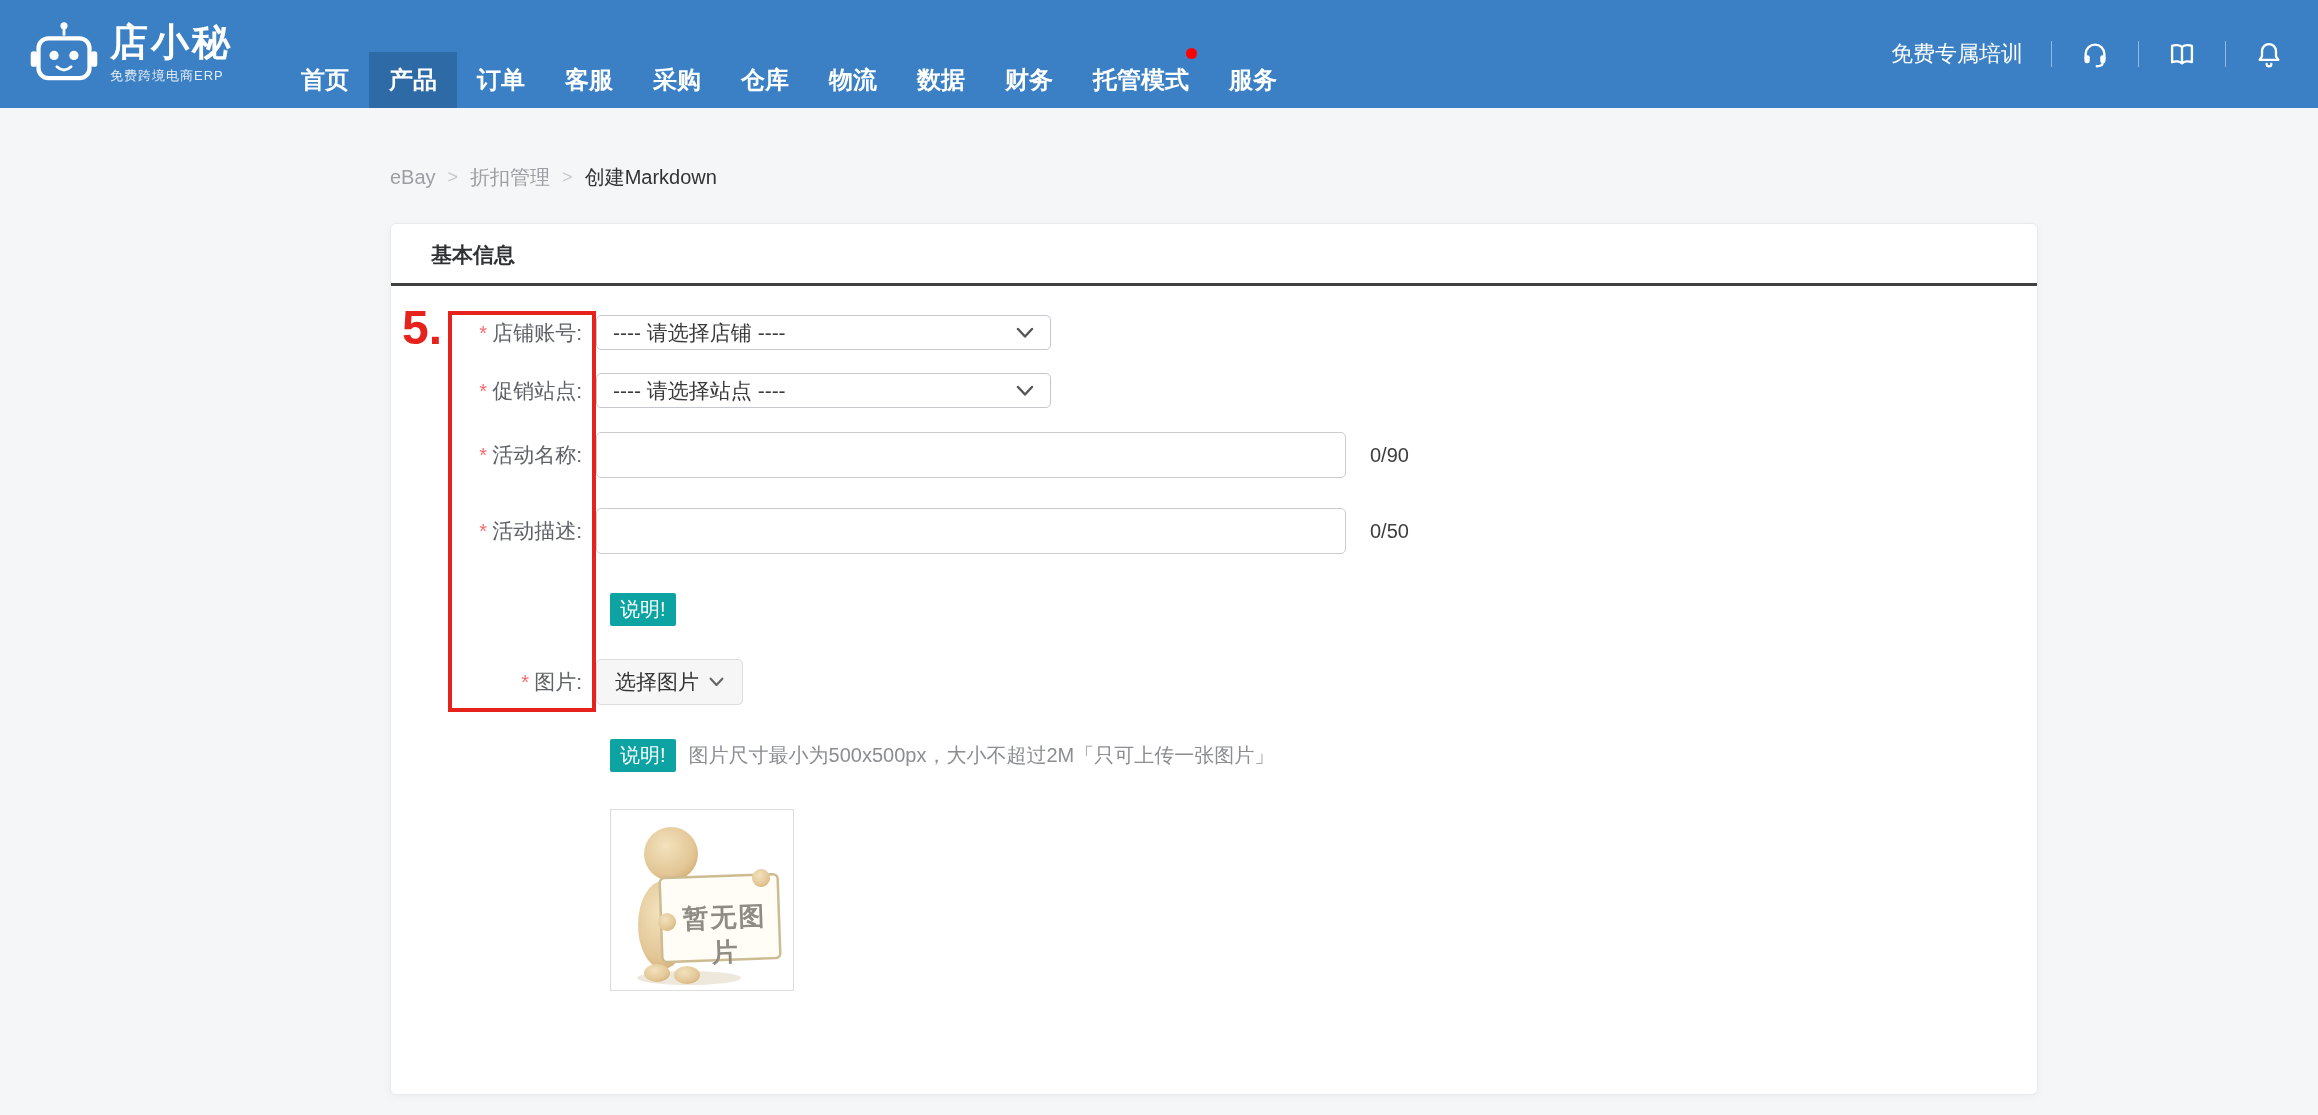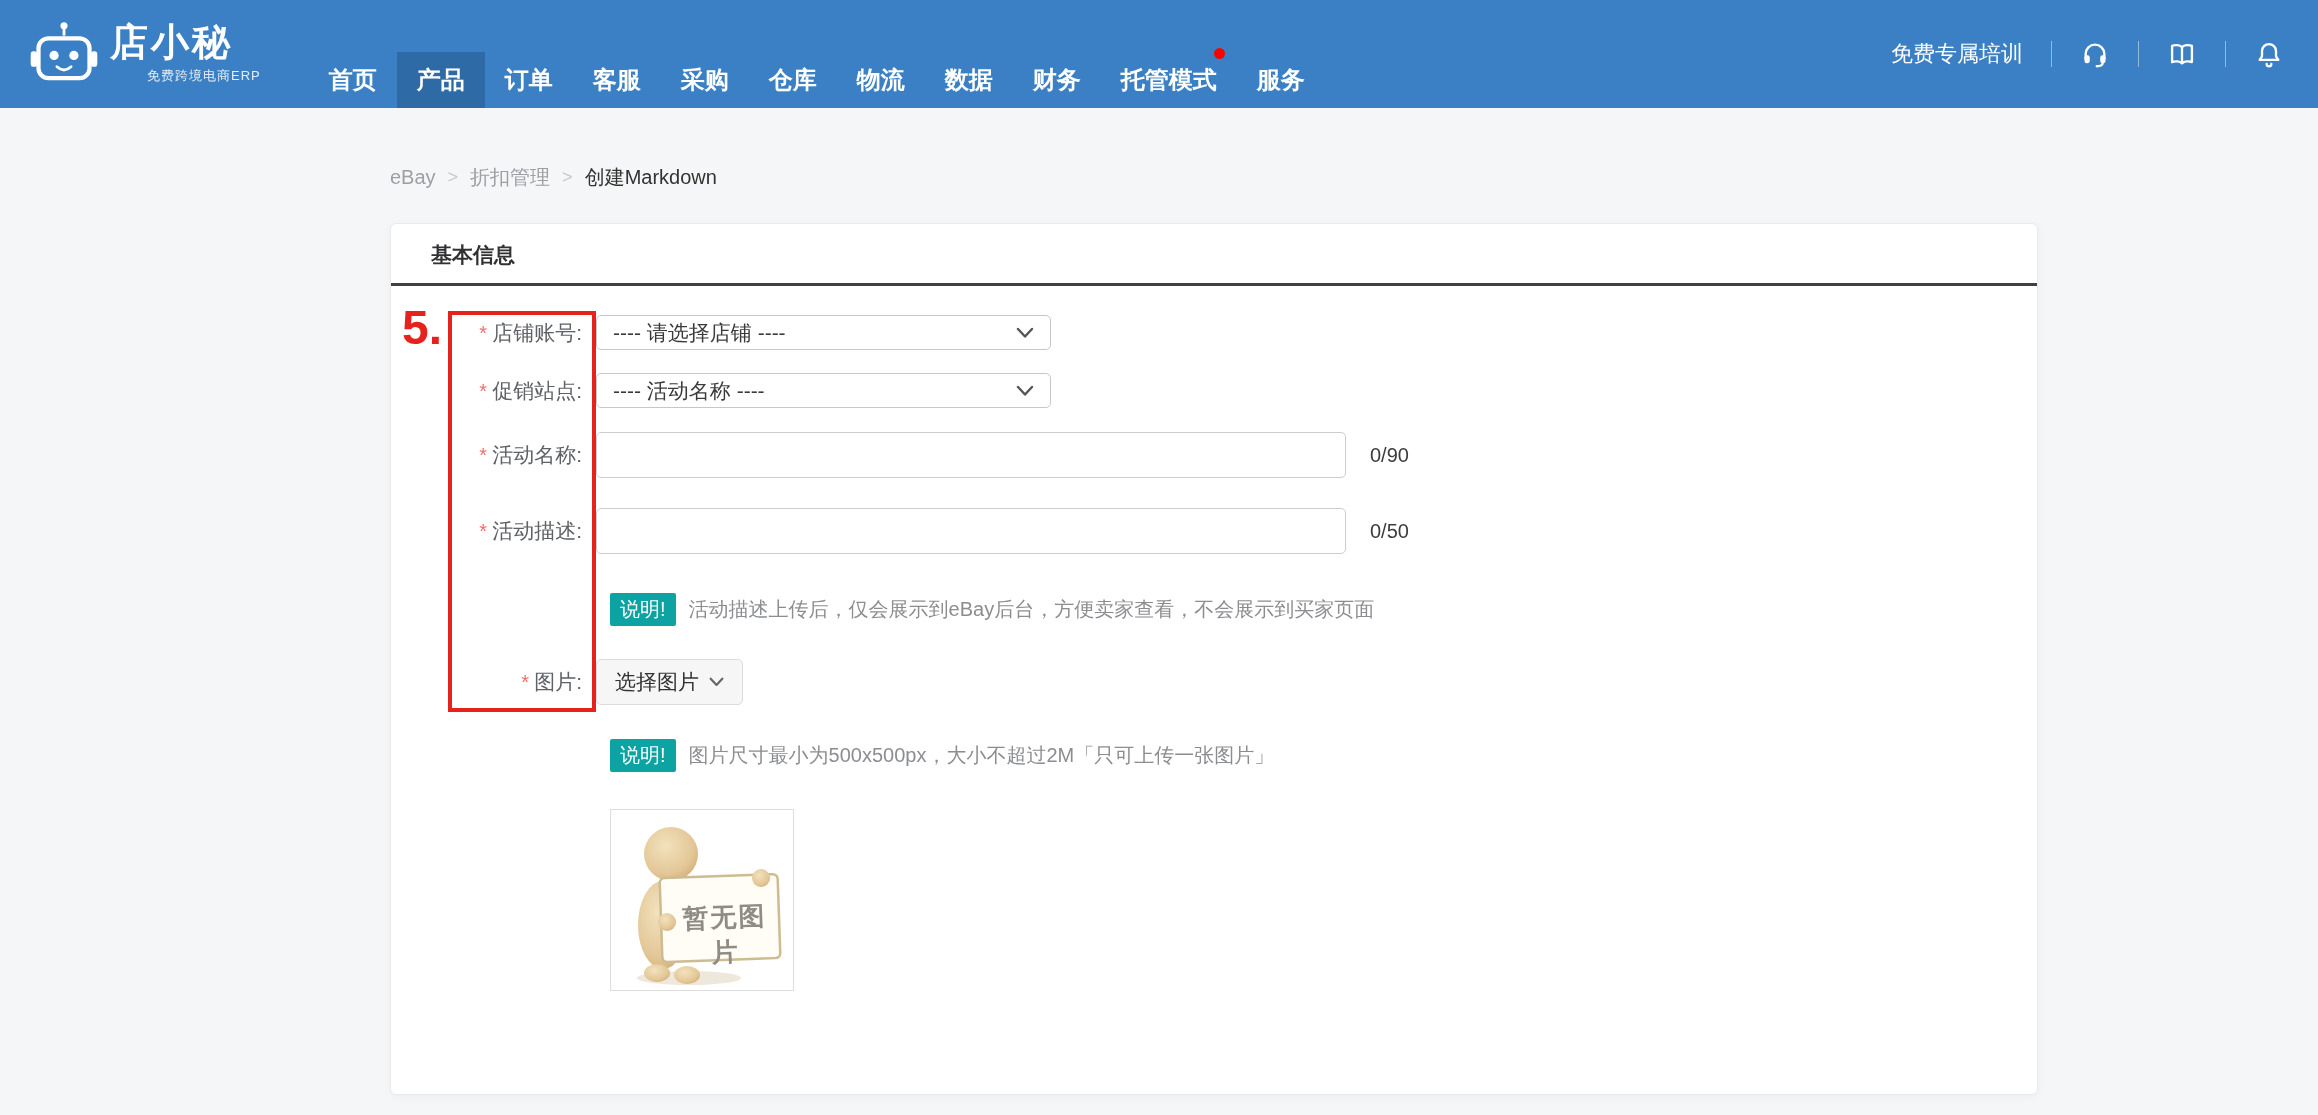--- a/index.html
+++ b/index.html
@@ -7,21 +7,21 @@
   body {
     background:#f5f6f7;
     font-family:"Liberation Sans","DejaVu Sans",sans-serif;
     position:relative; overflow:hidden;
   }
   
   .nav { height:108px; background:#3b80c4; display:flex; align-items:stretch; }
   .logo { display:flex; align-items:center; padding-left:30px; cursor:pointer; }
   .logo-text { margin-left:12px; color:#fff; }
   .logo-title { font-size:38px; font-weight:bold; line-height:1.05; letter-spacing:3px; }
-  .logo-sub { font-size:13px; margin-top:5px; opacity:.85; letter-spacing:1px;margin-left:37px; }
+  .logo-sub { font-size:13px; margin-top:5px; opacity:.85; letter-spacing:1px; }
   .menu { display:flex; align-self:flex-end; list-style:none; margin-left:48px; }
   .menu li { position:relative; height:56px; line-height:56px; padding:0 20px;
              color:#fff; font-size:24px; font-weight:bold; cursor:pointer; white-space:nowrap; }
   .menu li.active { background:#2e6aa5; }
   .dot { position:absolute; top:-4px; right:12px; width:11px; height:11px;
          border-radius:50%; background:#ff0000; }
   .nav-right { margin-left:auto; display:flex; align-items:center; padding-right:34px; }
   .training { color:#fff; font-size:22px; margin-right:28px; cursor:pointer; white-space:nowrap; }
   .sep { width:1px; height:26px; background:rgba(255,255,255,.45); }
   .nav-icon { width:30px; height:30px; margin:0 28px; display:flex; align-items:center;
@@ -152,42 +152,41 @@
         <span>---- 请选择店铺 ----</span>
         <svg width="18" height="12" viewBox="0 0 18 12">
           <polyline points="2,2 9,9.5 16,2" fill="none" stroke="#555" stroke-width="2.4" stroke-linecap="round" stroke-linejoin="round"></polyline>
         </svg>
       </div>
     </div>
 
     <div class="form-row mb24">
       <label class="flabel"><span class="req">*</span><span>促销站点:</span></label>
       <div class="sel">
-        <span>---- 活动名称 ----</span>
+        <span>---- 请选择站点 ----</span>
         <svg width="18" height="12" viewBox="0 0 18 12">
           <polyline points="2,2 9,9.5 16,2" fill="none" stroke="#555" stroke-width="2.4" stroke-linecap="round" stroke-linejoin="round"></polyline>
         </svg>
       </div>
     </div>
 
     <div class="form-row mb30">
       <label class="flabel"><span class="req">*</span><span>活动名称:</span></label>
       <input class="text-input" value="" style="">
       <span class="counter">0/90</span>
     </div>
 
     <div class="form-row mb39">
       <label class="flabel"><span class="req">*</span><span>活动描述:</span></label>
       <input class="text-input" value="" style="">
       <span class="counter">0/50</span>
     </div>
 
     <div class="note-row mb33">
       <span class="note-badge">说明!</span>
-      <span class="note-text">活动描述上传后，仅会展示到eBay后台，方便卖家查看，不会展示到买家页面</span>
     </div>
 
     <div class="form-row mb34">
       <label class="flabel"><span class="req">*</span><span>图片:</span></label>
       <button class="pick-btn">
         <span>选择图片</span>
         <svg width="15" height="10" viewBox="0 0 18 12">
           <polyline points="2,2 9,9.5 16,2" fill="none" stroke="#666" stroke-width="2.6" stroke-linecap="round" stroke-linejoin="round"></polyline>
         </svg>
       </button>

